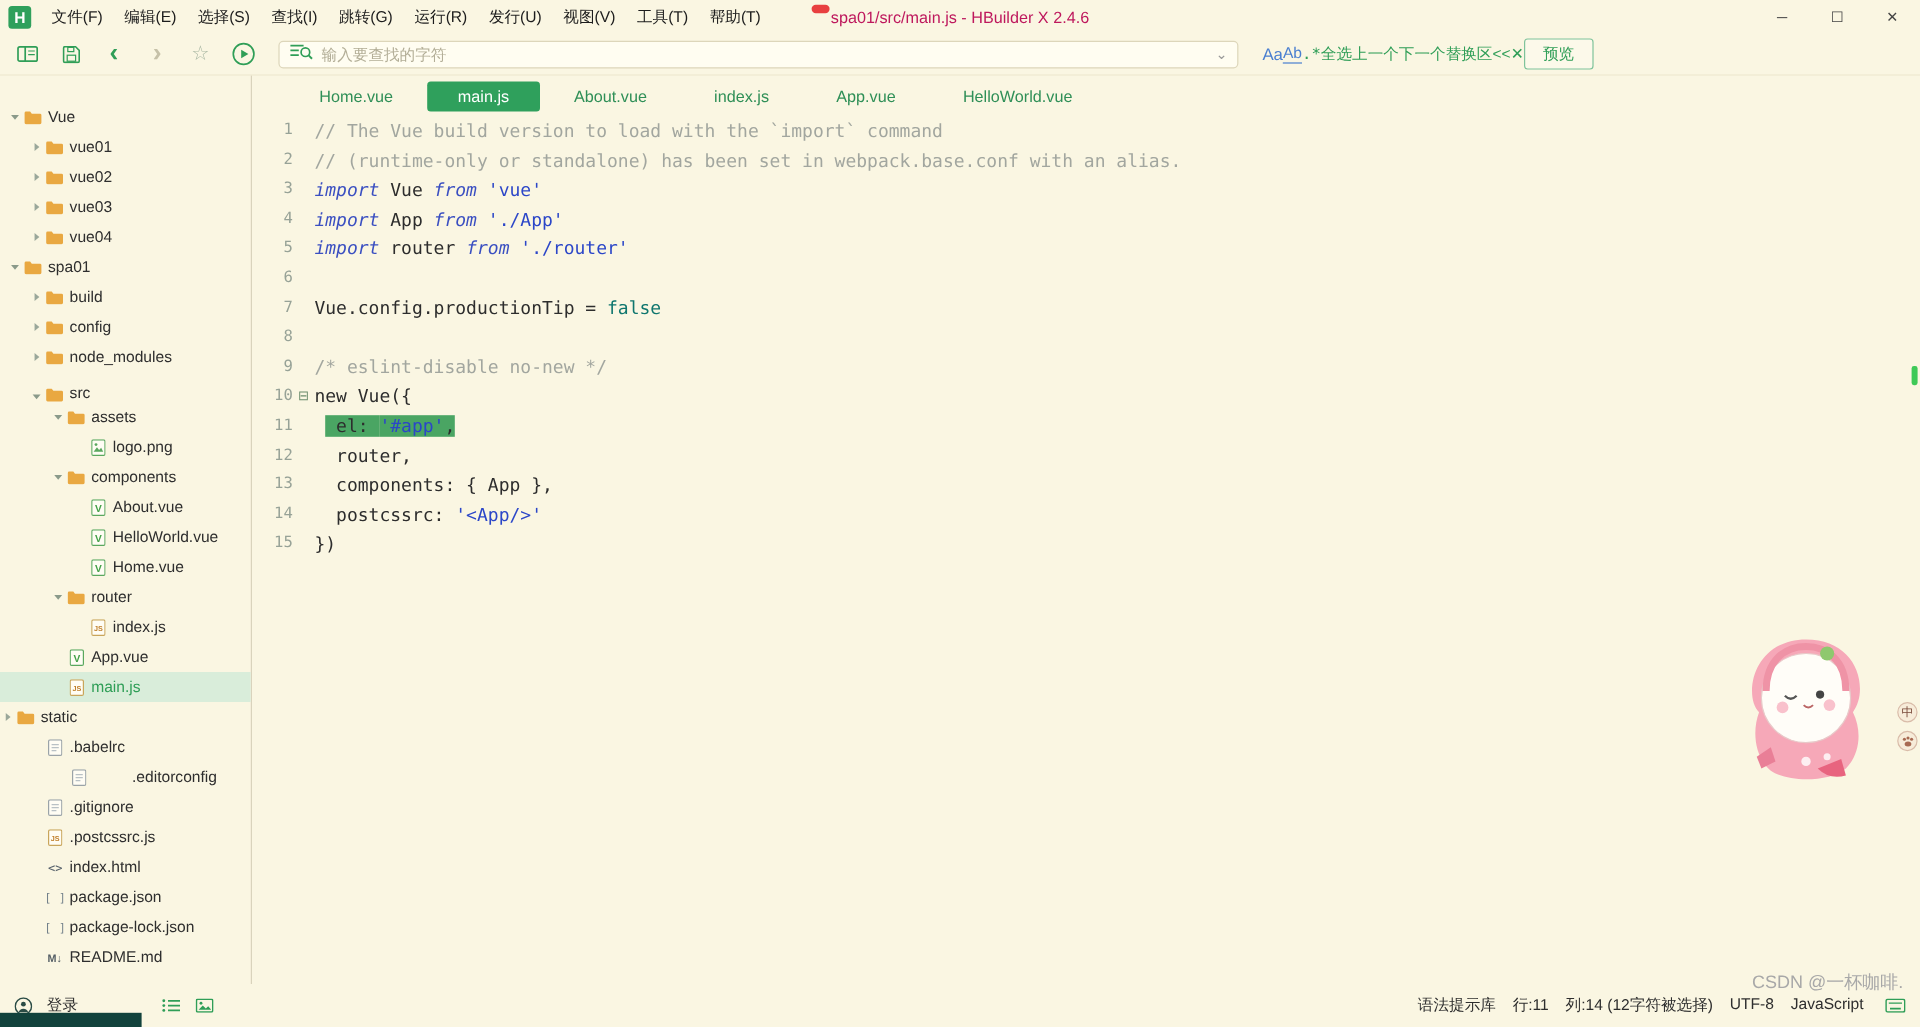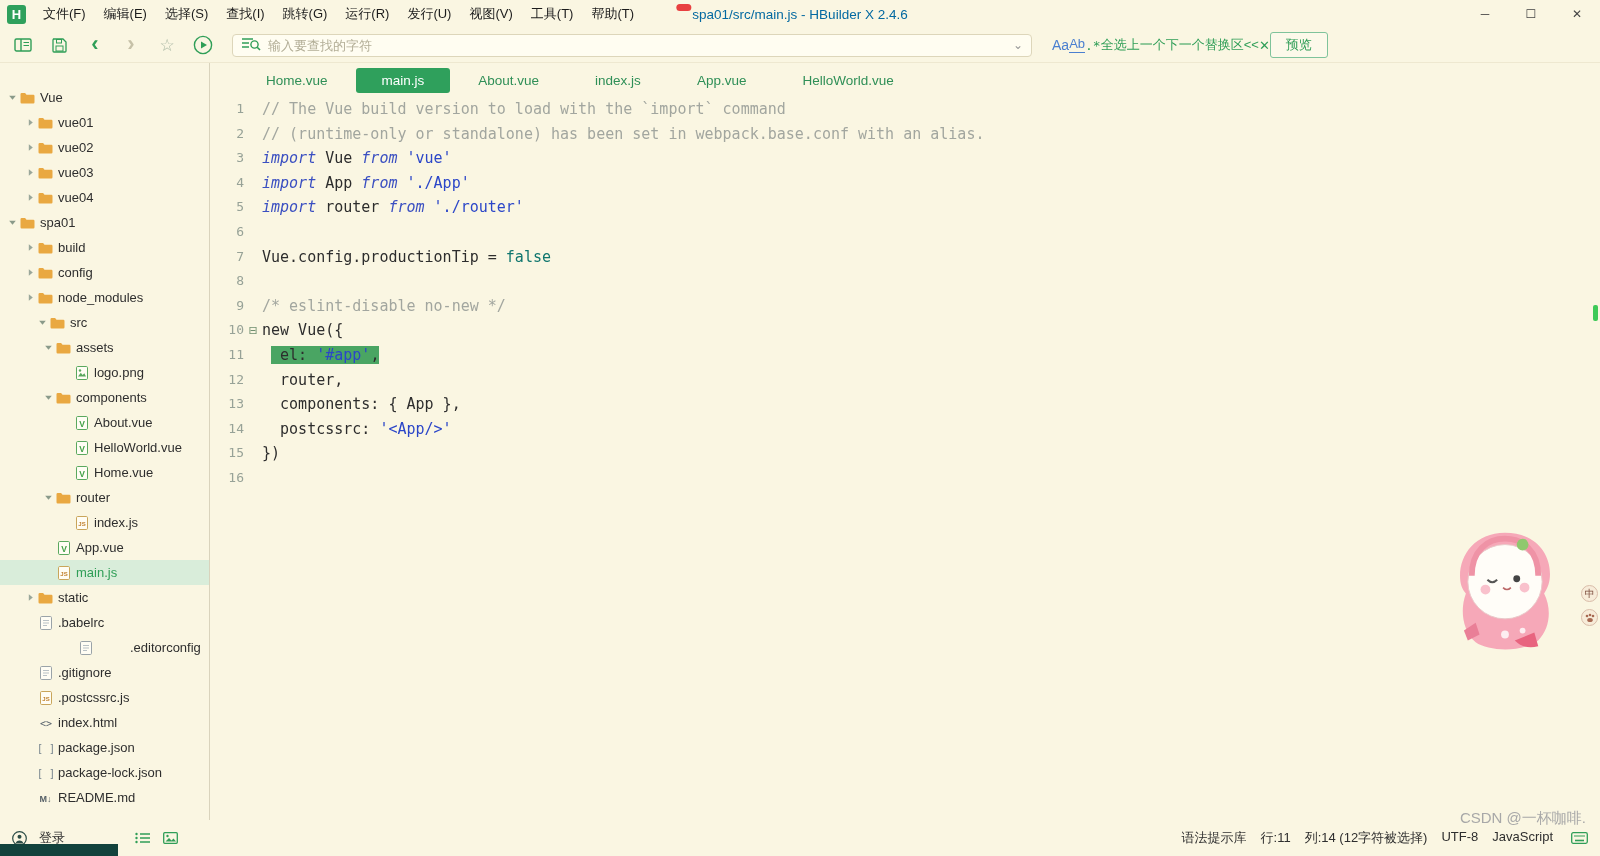--- a/index.html
+++ b/index.html
@@ -5,21 +5,21 @@
   * { box-sizing: border-box; margin: 0; padding: 0; }
   html,body { width:1600px; height:856px; overflow:hidden; }
   body { position:relative; background:#faf6e2; font-family:"Liberation Sans","DejaVu Sans",sans-serif; color:#2e2e2e; }
 
   
   .titlebar { height:28px; display:flex; align-items:center; position:relative; }
   .logo { width:19px; height:19px; background:#2fa05c; color:#fff; font-weight:bold; font-size:13px;
           display:flex; align-items:center; justify-content:center; border-radius:3px; margin:0 8px 0 7px; }
   .menus { display:flex; align-items:center; }
   .menu-item { font-size:13px; color:#1c1c1c; padding:0 9px; cursor:default; }
-  .title-wrap { position:absolute; left:50%; transform:translateX(-50%); font-size:13.5px; color:#0369a1;text-align:center; }
+  .title-wrap { position:absolute; left:50%; transform:translateX(-50%); font-size:13.5px; color:#be185d;text-align:center; }
   .badge { position:absolute; left:-16px; top:-3px; width:15px; height:7px; background:#e84040; border-radius:3.5px; }
   .wincontrols { position:absolute; right:0; top:0; height:100%; display:flex; }
   .wc { width:46px; height:100%; display:flex; align-items:center; justify-content:center; font-size:12px; color:#444; }
 
   
   .toolbar { height:34px; display:flex; align-items:center; padding-left:12px; gap:14px; }
   .tico { color:#2f9e57; display:flex; align-items:center; justify-content:center; width:22px; cursor:pointer; }
   .nav { font-size:22px; font-weight:bold; line-height:1; margin-top:-3px; }
   .dis { color:#c6c1a8; }
   .star { color:#aab8a4; font-size:17px; }
@@ -267,21 +267,21 @@
               <path d="M2.8 1.2v6.6L6.8 4.5z" fill="#9aa79a"></path>
             </svg>
           </span>
           <span class="ficon">
             <svg width="15" height="12" viewBox="0 0 15 12">
               <path d="M0.5 2.2a1.2 1.2 0 0 1 1.2-1.2h3.4l1.4 1.7h6.8a1.2 1.2 0 0 1 1.2 1.2v6.4a1.2 1.2 0 0 1-1.2 1.2H1.7a1.2 1.2 0 0 1-1.2-1.2z" fill="#e9a841"></path>
             </svg>
           </span>
           <span>node_modules</span>
         </div>
-        <div class="trow" style="padding-left: 36px;">
+        <div class="trow" style="padding-left: 24px; align-items: flex-end;">
           <span class="chev">
             <svg width="9" height="9" viewBox="0 0 9 9">
               <path d="M1.2 2.8h6.6L4.5 6.8z" fill="#8a9a8a"></path>
             </svg>
           </span>
           <span class="ficon">
             <svg width="15" height="12" viewBox="0 0 15 12">
               <path d="M0.5 2.2a1.2 1.2 0 0 1 1.2-1.2h3.4l1.4 1.7h6.8a1.2 1.2 0 0 1 1.2 1.2v6.4a1.2 1.2 0 0 1-1.2 1.2H1.7a1.2 1.2 0 0 1-1.2-1.2z" fill="#e9a841"></path>
             </svg>
           </span>
@@ -390,21 +390,21 @@
         <div class="trow selected" style="padding-left: 42px;">
           <span class="chev"></span>
           <span class="ficon">
             <svg width="12" height="14">
               <rect x="0.5" y="0.5" width="11" height="13" rx="1.2" fill="#fffdf4" stroke="#c9a55a"></rect>
               <text x="6" y="10" text-anchor="middle" font-size="6" font-weight="bold" fill="#c07f2a" font-family="sans-serif">JS</text>
             </svg>
           </span>
           <span>main.js</span>
         </div>
-        <div class="trow" style="padding-left: 24px;">
+        <div class="trow" style="">
           <span class="chev">
             <svg width="9" height="9" viewBox="0 0 9 9">
               <path d="M2.8 1.2v6.6L6.8 4.5z" fill="#9aa79a"></path>
             </svg>
           </span>
           <span class="ficon">
             <svg width="15" height="12" viewBox="0 0 15 12">
               <path d="M0.5 2.2a1.2 1.2 0 0 1 1.2-1.2h3.4l1.4 1.7h6.8a1.2 1.2 0 0 1 1.2 1.2v6.4a1.2 1.2 0 0 1-1.2 1.2H1.7a1.2 1.2 0 0 1-1.2-1.2z" fill="#e9a841"></path>
             </svg>
           </span>
@@ -413,21 +413,21 @@
         <div class="trow" style="padding-left: 24px;">
           <span class="chev"></span>
           <span class="ficon">
             <svg width="12" height="14">
               <rect x="0.5" y="0.5" width="11" height="13" rx="1.2" fill="#fffdf4" stroke="#9aa3a8"></rect>
               <path d="M3 4.5h6M3 7h6M3 9.5h4" stroke="#b9c1c5" fill="none"></path>
             </svg>
           </span>
           <span>.babelrc</span>
         </div>
-        <div class="trow" style="padding-left: 32px; gap: 32px;">
+        <div class="trow" style="padding-left: 12px; gap: 32px;">
           <span class="chev"></span>
           <span class="ficon">
             <svg width="12" height="14">
               <rect x="0.5" y="0.5" width="11" height="13" rx="1.2" fill="#fffdf4" stroke="#9aa3a8"></rect>
               <path d="M3 4.5h6M3 7h6M3 9.5h4" stroke="#b9c1c5" fill="none"></path>
             </svg>
           </span>
           <span>.editorconfig</span>
         </div>
         <div class="trow" style="padding-left: 24px;">
@@ -566,25 +566,20 @@
           </div>
           <div class="cline">
             <span class="ln">14</span>
             <span class="fold"></span>
             <span class="ctext"><span class="plain">  postcssrc: </span><span class="str">'&lt;App/&gt;'</span></span>
           </div>
           <div class="cline">
             <span class="ln">15</span>
             <span class="fold"></span>
             <span class="ctext"><span class="plain">})</span></span>
-          </div>
-          <div class="cline">
-            <span class="ln">16</span>
-            <span class="fold"></span>
-            <span class="ctext"></span>
           </div>
         </div>
       <div class="cat">
         <svg viewBox="0 0 120 135" width="118" height="132">
           <path d="M60 8 C30 8 14 30 14 52 C14 60 16 66 20 70 C14 86 16 108 30 120 C44 130 80 130 94 118 C106 106 108 86 100 70 C104 64 106 58 106 50 C106 28 90 8 60 8 Z" fill="#f6a8b8"></path>
           <circle cx="60" cy="58" r="38" fill="#fffdf8" stroke="#e8c9c9" stroke-width="1"></circle>
           <path d="M26 52 C26 26 42 14 60 14 C78 14 94 26 94 52" fill="none" stroke="#ef93a6" stroke-width="6"></path>
           <path d="M42 56 q5 5 10 0" stroke="#555" stroke-width="2" fill="none"></path>
           <circle cx="72" cy="55" r="3.5" fill="#444"></circle>
           <circle cx="40" cy="66" r="5" fill="#f9c1cc"></circle>

